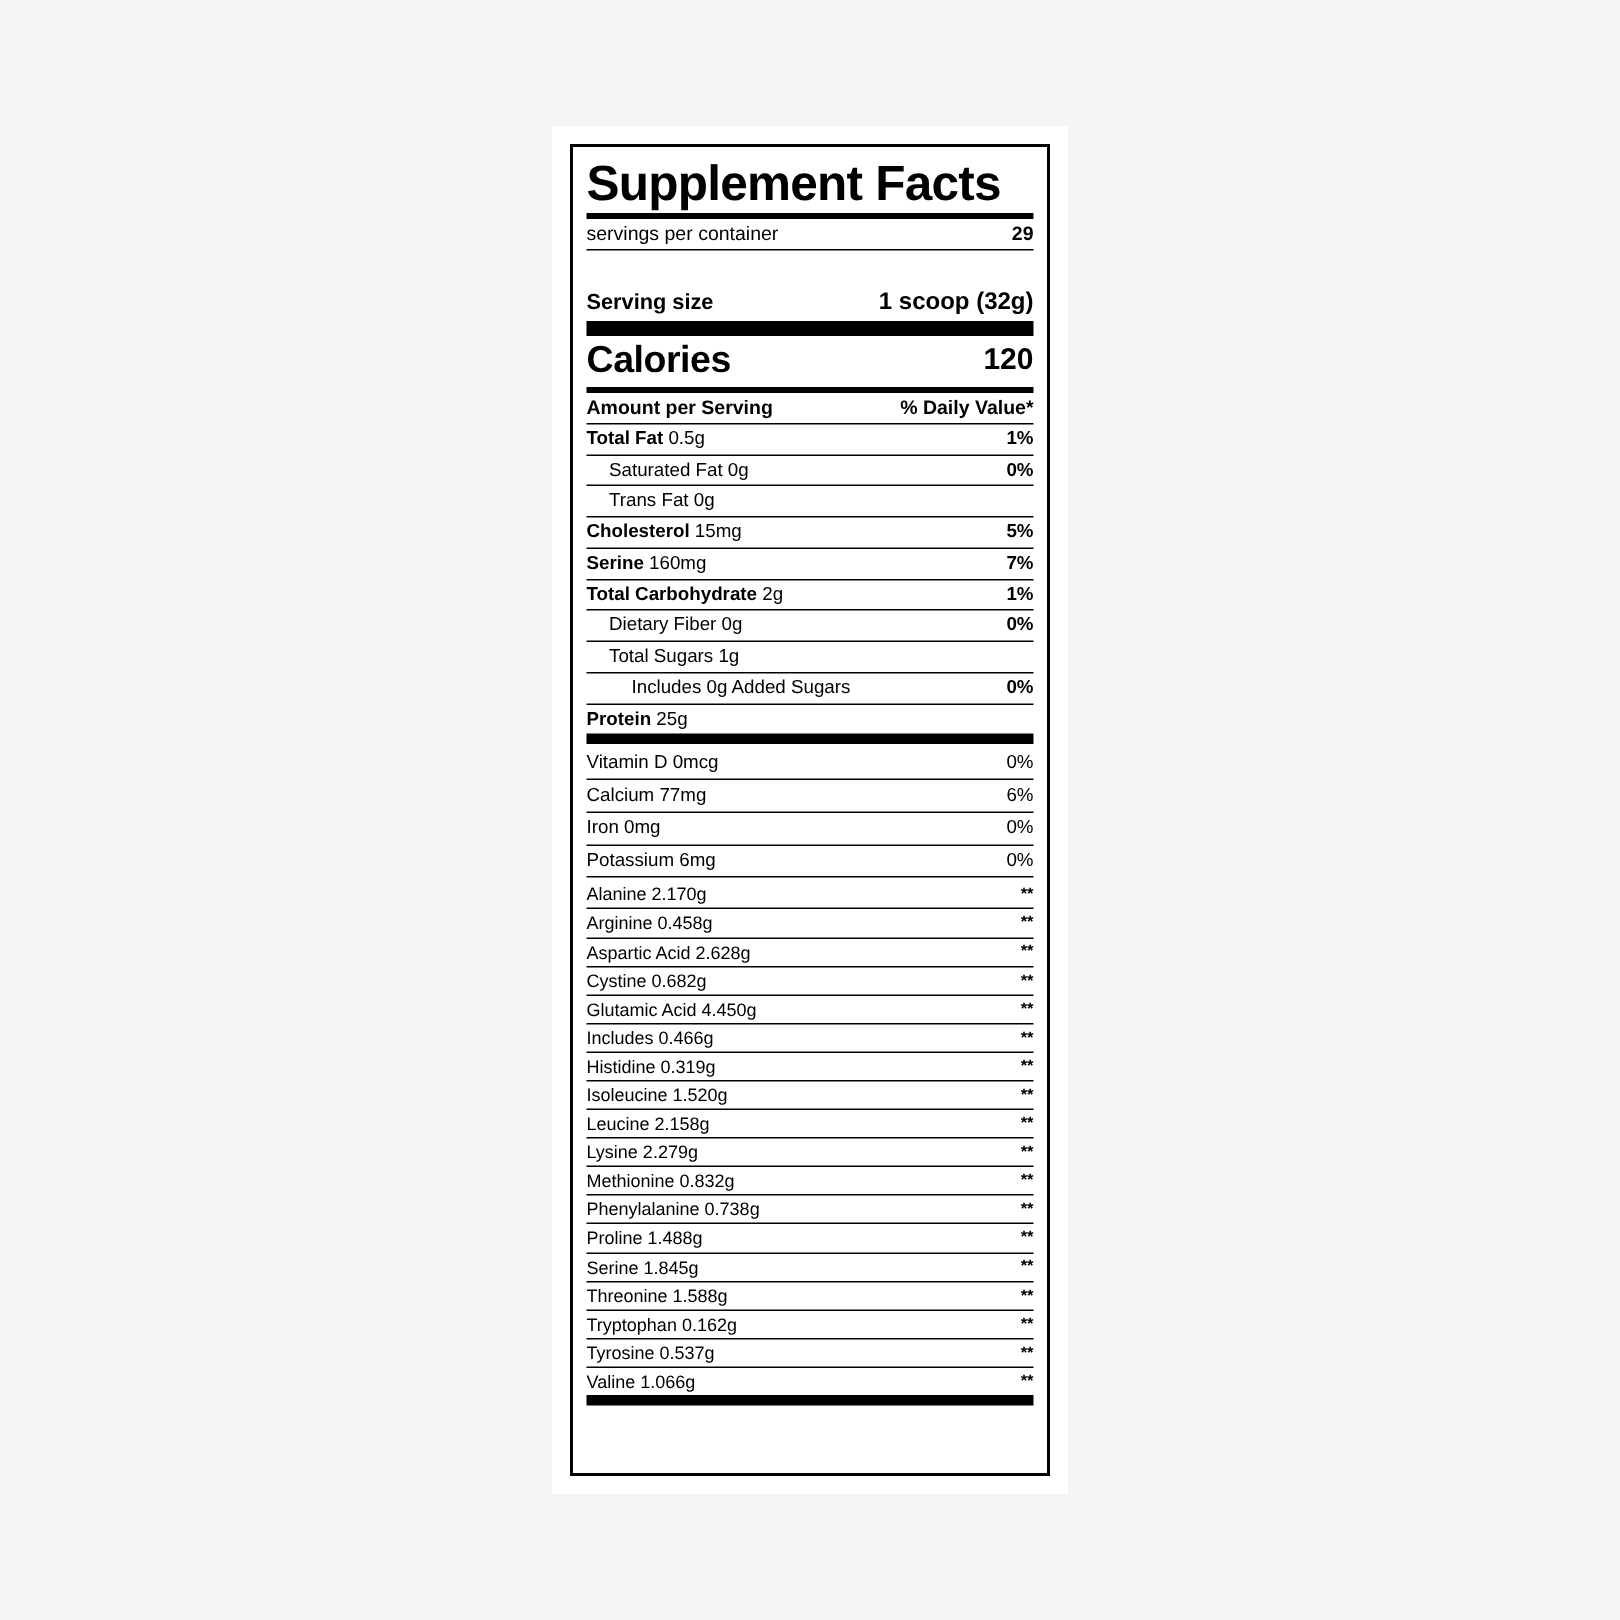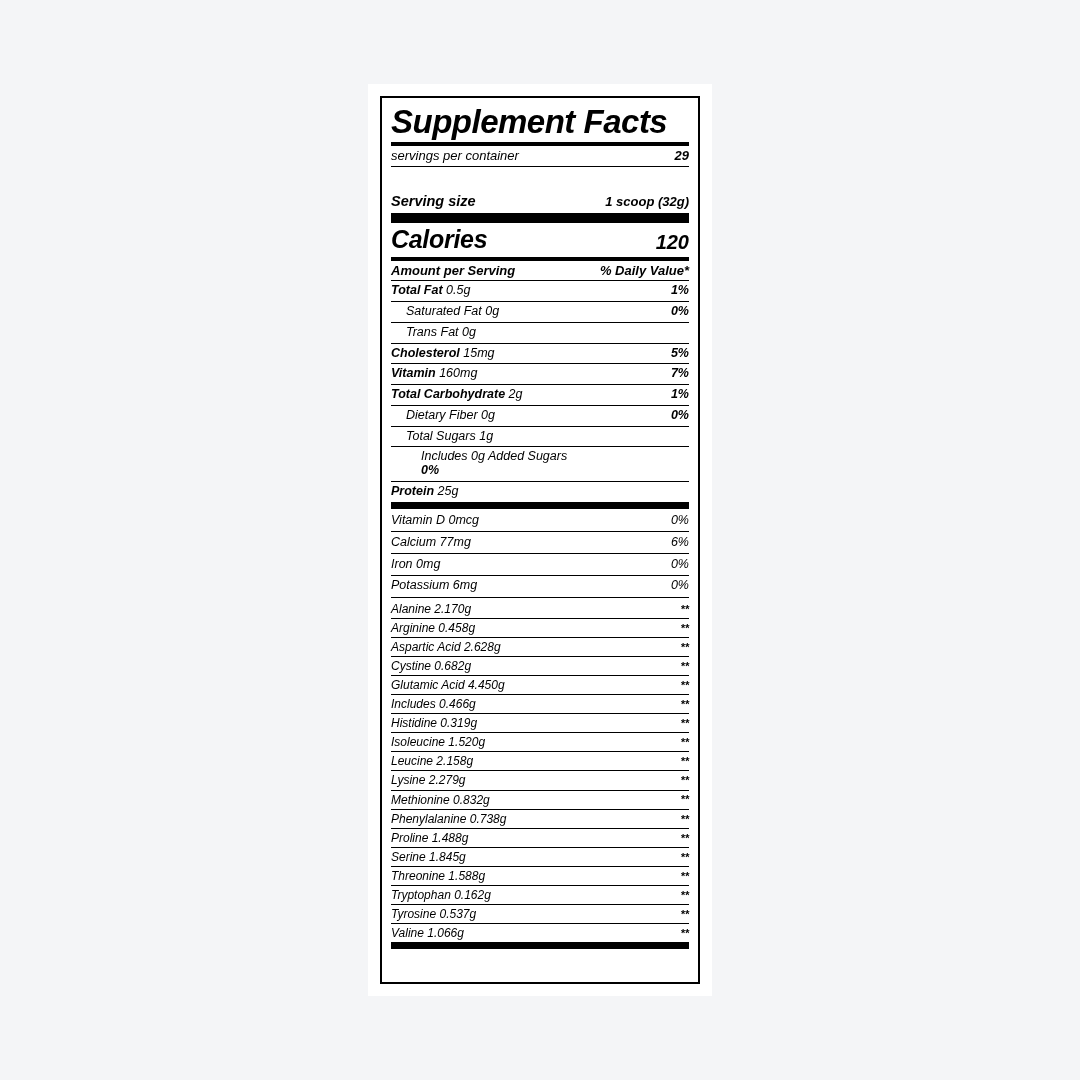--- a/index.html
+++ b/index.html
@@ -10,21 +10,20 @@
     width: 1080px;
     height: 1080px;
     background: #f4f5f7;
     font-family: "Liberation Sans", sans-serif;
     -webkit-font-smoothing: antialiased;
   }
   .canvas {
     position: relative;
     width: 1004px;
     height: 1080px;
-    font-style: italic;
   }
   .card {
     position: absolute;
     left: 368px;
     top: 84px;
     width: 344px;
     height: 912px;
     background: #ffffff;
   }
   .panel {
@@ -62,26 +61,26 @@
     line-height: 1.15;
     padding: 2.5px 0 2.5px 0;
   }
   .row .left { text-align: left; }
   .row .right { text-align: left; font-weight: bold; }
 
   .servings .left { font-size: 13px; }
   .servings .right { font-size: 13px; font-weight: bold; }
 
   .serving-size { font-size: 14.5px; font-weight: bold; margin-top: 24px; }
-  .serving-size .right { font-size: 13px; font-weight: bold; }
+  .serving-size .right { font-size: 16px; font-weight: bold; }
 
   .calories-row {
     display: flex;
     justify-content: space-between;
-    align-items: flex-end;
+    align-items: center;
     padding: 2px 0 3px 0;
     gap: 48px;
   }
   .calories-label { font-size: 25px; font-weight: bold; letter-spacing: -0.3px; }
   .calories-value { font-size: 20px; font-weight: bold; }
 
   .dv-head {
     display: flex;
     justify-content: space-between;
     font-size: 13px;
@@ -94,21 +93,21 @@
     justify-content: space-between;
     align-items: baseline;
     font-size: 12.5px;
     padding: 3px 0 3px 0;
     line-height: 1.1;
   }
   .nutrient .name { white-space: nowrap; }
   .nutrient .name b { font-weight: bold; }
   .nutrient .dv { font-weight: bold; }
   .indent1 { padding-left: 15px; }
-  .indent2 { padding-left: 30px; flex-direction: column; }
+  .indent2 { padding-left: 30px; }
 
   .vit {
     display: flex;
     justify-content: space-between;
     align-items: flex-start;
     font-size: 12.5px;
     padding: 3.5px 0 3.5px 0;
     line-height: 1.1;
   }
   .vit .dv { font-weight: normal; }
@@ -184,21 +183,21 @@
             <span class="name">Trans Fat 0g</span>
             <span class="dv"></span>
           </div>
           <div class="rule-thin"></div>
           <div class="nutrient">
             <span class="name"><b>Cholesterol</b> 15mg</span>
             <span class="dv">5%</span>
           </div>
           <div class="rule-thin"></div>
           <div class="nutrient">
-            <span class="name"><b>Vitamin</b> 160mg</span>
+            <span class="name"><b>Serine</b> 160mg</span>
             <span class="dv">7%</span>
           </div>
           <div class="rule-thin"></div>
           <div class="nutrient">
             <span class="name"><b>Total Carbohydrate</b> 2g</span>
             <span class="dv">1%</span>
           </div>
           <div class="rule-thin"></div>
           <div class="nutrient indent1">
             <span class="name">Dietary Fiber 0g</span>

